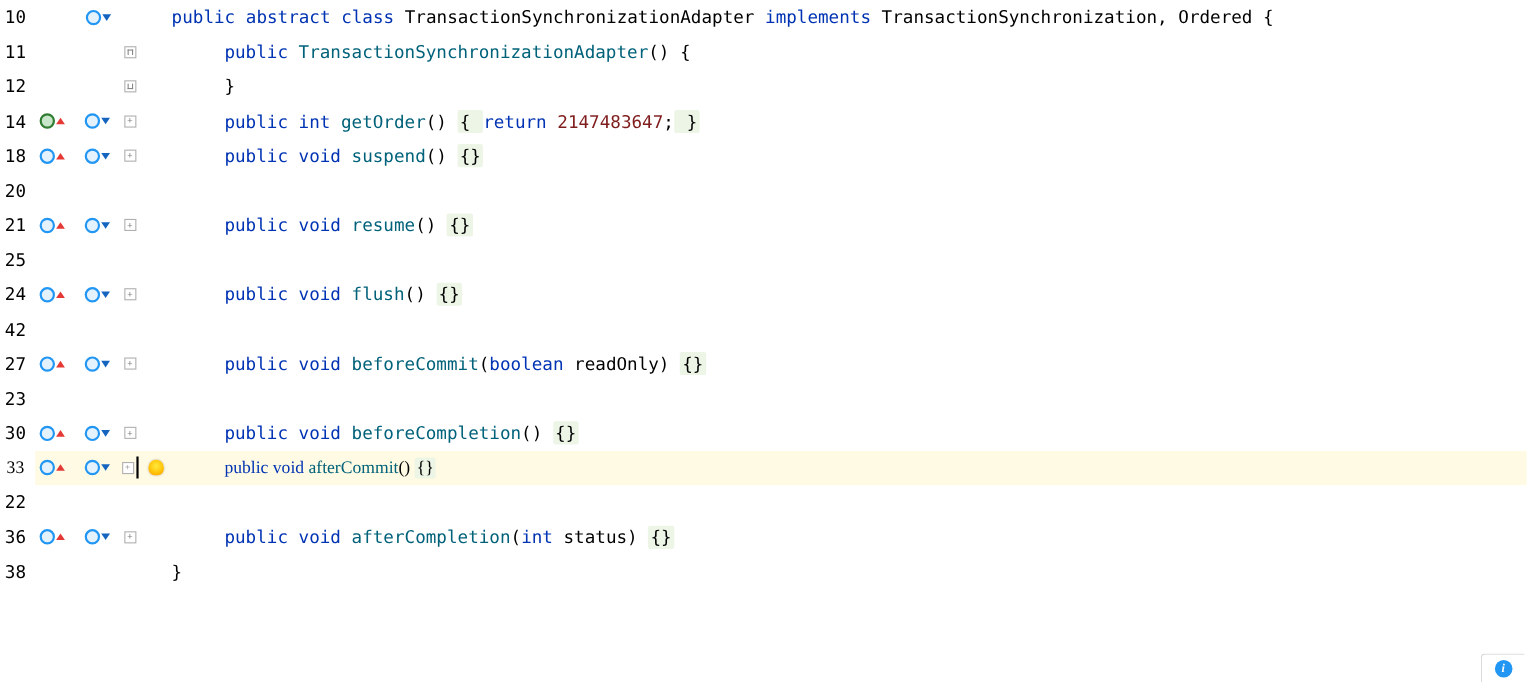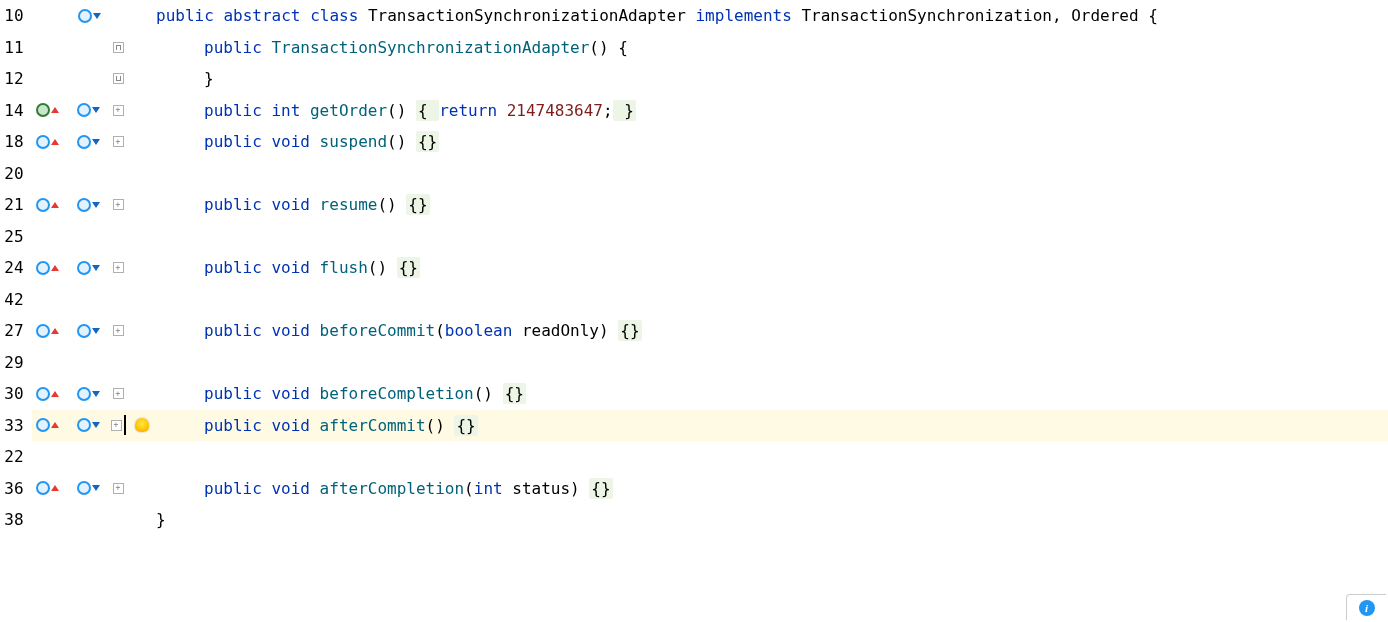--- a/index.html
+++ b/index.html
@@ -19,20 +19,21 @@
   }
   .line {
     display: flex;
     align-items: center;
     height: 31.5px;
     line-height: 31.5px;
     white-space: pre;
   }
   .line.highlight {
     background: #fffae3;
+    font-family: Liberation Serif, serif;
   }
   .gutter-num {
     width: 32px;
     text-align: center;
     color: #000000;
     padding-right: 4px;
     background: #ffffff;
   }
   .gutter-marks {
     width: 76px;
@@ -217,21 +218,21 @@
     <div class="line"><div class="gutter-num">11</div><div class="gutter-marks"><span style="width: 24px; display: inline-block;"></span><span style="width: 14px; display: inline-block;"></span></div><div class="gutter-fold"><div class="fold-line"></div><div class="fold-top-open"></div></div><div class="bulb-col"></div><div class="code"><span class="indent" style="width: 48px;">    </span><span class="kw">public</span><span> </span><span class="ident">TransactionSynchronizationAdapter</span><span>() {</span></div></div>
     <div class="line"><div class="gutter-num">12</div><div class="gutter-marks"><span style="width: 24px; display: inline-block;"></span><span style="width: 14px; display: inline-block;"></span></div><div class="gutter-fold"><div class="fold-line"></div><div class="fold-bottom-close"></div></div><div class="bulb-col"></div><div class="code"><span class="indent" style="width: 48px;">    </span><span>}</span></div></div>
     <div class="line"><div class="gutter-num">14</div><div class="gutter-marks"><span class="mark-pair"><span class="circle-marker green"></span><span class="arrow-up"></span></span><span style="width: 14px; display: inline-block;"></span><span class="mark-pair"><span class="circle-marker"></span><span class="arrow-down"></span></span></div><div class="gutter-fold"><div class="fold-line"></div><div class="fold-box">+</div></div><div class="bulb-col"></div><div class="code"><span class="indent" style="width: 48px;">    </span><span class="kw">public</span><span> </span><span class="kw">int</span><span> </span><span class="ident">getOrder</span><span>() </span><span class="brace-bg">{ </span><span class="kw">return</span><span> </span><span class="num">2147483647</span><span>;</span><span class="brace-bg"> }</span></div></div>
     <div class="line"><div class="gutter-num">18</div><div class="gutter-marks"><span class="mark-pair"><span class="circle-marker"></span><span class="arrow-up"></span></span><span style="width: 14px; display: inline-block;"></span><span class="mark-pair"><span class="circle-marker"></span><span class="arrow-down"></span></span></div><div class="gutter-fold"><div class="fold-line"></div><div class="fold-box">+</div></div><div class="bulb-col"></div><div class="code"><span class="indent" style="width: 48px;">    </span><span class="kw">public</span><span> </span><span class="kw">void</span><span> </span><span class="ident">suspend</span><span>() </span><span class="brace-bg">{}</span></div></div>
     <div class="line"><div class="gutter-num">20</div><div class="gutter-marks"><span style="width: 24px; display: inline-block;"></span><span style="width: 14px; display: inline-block;"></span></div><div class="gutter-fold"><div class="fold-line"></div></div><div class="bulb-col"></div><div class="code"></div></div>
     <div class="line"><div class="gutter-num">21</div><div class="gutter-marks"><span class="mark-pair"><span class="circle-marker"></span><span class="arrow-up"></span></span><span style="width: 14px; display: inline-block;"></span><span class="mark-pair"><span class="circle-marker"></span><span class="arrow-down"></span></span></div><div class="gutter-fold"><div class="fold-line"></div><div class="fold-box">+</div></div><div class="bulb-col"></div><div class="code"><span class="indent" style="width: 48px;">    </span><span class="kw">public</span><span> </span><span class="kw">void</span><span> </span><span class="ident">resume</span><span>() </span><span class="brace-bg">{}</span></div></div>
     <div class="line"><div class="gutter-num">25</div><div class="gutter-marks"><span style="width: 24px; display: inline-block;"></span><span style="width: 14px; display: inline-block;"></span></div><div class="gutter-fold"><div class="fold-line"></div></div><div class="bulb-col"></div><div class="code"></div></div>
     <div class="line"><div class="gutter-num">24</div><div class="gutter-marks"><span class="mark-pair"><span class="circle-marker"></span><span class="arrow-up"></span></span><span style="width: 14px; display: inline-block;"></span><span class="mark-pair"><span class="circle-marker"></span><span class="arrow-down"></span></span></div><div class="gutter-fold"><div class="fold-line"></div><div class="fold-box">+</div></div><div class="bulb-col"></div><div class="code"><span class="indent" style="width: 48px;">    </span><span class="kw">public</span><span> </span><span class="kw">void</span><span> </span><span class="ident">flush</span><span>() </span><span class="brace-bg">{}</span></div></div>
     <div class="line"><div class="gutter-num">42</div><div class="gutter-marks"><span style="width: 24px; display: inline-block;"></span><span style="width: 14px; display: inline-block;"></span></div><div class="gutter-fold"><div class="fold-line"></div></div><div class="bulb-col"></div><div class="code"></div></div>
     <div class="line"><div class="gutter-num">27</div><div class="gutter-marks"><span class="mark-pair"><span class="circle-marker"></span><span class="arrow-up"></span></span><span style="width: 14px; display: inline-block;"></span><span class="mark-pair"><span class="circle-marker"></span><span class="arrow-down"></span></span></div><div class="gutter-fold"><div class="fold-line"></div><div class="fold-box">+</div></div><div class="bulb-col"></div><div class="code"><span class="indent" style="width: 48px;">    </span><span class="kw">public</span><span> </span><span class="kw">void</span><span> </span><span class="ident">beforeCommit</span><span>(</span><span class="kw">boolean</span><span> readOnly) </span><span class="brace-bg">{}</span></div></div>
-    <div class="line"><div class="gutter-num">29</div><div class="gutter-marks"><span style="width: 24px; display: inline-block;"></span><span style="width: 14px; display: inline-block;"></span></div><div class="gutter-fold"><div class="fold-line"></div></div><div class="bulb-col"></div><div class="code"></div></div>
+    <div class="line"><div class="gutter-num">23</div><div class="gutter-marks"><span style="width: 24px; display: inline-block;"></span><span style="width: 14px; display: inline-block;"></span></div><div class="gutter-fold"><div class="fold-line"></div></div><div class="bulb-col"></div><div class="code"></div></div>
     <div class="line"><div class="gutter-num">30</div><div class="gutter-marks"><span class="mark-pair"><span class="circle-marker"></span><span class="arrow-up"></span></span><span style="width: 14px; display: inline-block;"></span><span class="mark-pair"><span class="circle-marker"></span><span class="arrow-down"></span></span></div><div class="gutter-fold"><div class="fold-line"></div><div class="fold-box">+</div></div><div class="bulb-col"></div><div class="code"><span class="indent" style="width: 48px;">    </span><span class="kw">public</span><span> </span><span class="kw">void</span><span> </span><span class="ident">beforeCompletion</span><span>() </span><span class="brace-bg">{}</span></div></div>
     <div class="line highlight"><div class="gutter-num">33</div><div class="gutter-marks"><span class="mark-pair"><span class="circle-marker"></span><span class="arrow-up"></span></span><span style="width: 14px; display: inline-block;"></span><span class="mark-pair"><span class="circle-marker"></span><span class="arrow-down"></span></span></div><div class="gutter-fold"><div class="fold-line"></div><div class="fold-box">+</div><span class="caret-bar"></span></div><div class="bulb-col"><div class="bulb"></div></div><div class="code"><span class="indent" style="width: 48px;">    </span><span class="kw">public</span><span> </span><span class="kw">void</span><span> </span><span class="ident">afterCommit</span><span>() </span><span class="brace-bg">{}</span></div></div>
     <div class="line"><div class="gutter-num">22</div><div class="gutter-marks"><span style="width: 24px; display: inline-block;"></span><span style="width: 14px; display: inline-block;"></span></div><div class="gutter-fold"><div class="fold-line"></div></div><div class="bulb-col"></div><div class="code"></div></div>
     <div class="line"><div class="gutter-num">36</div><div class="gutter-marks"><span class="mark-pair"><span class="circle-marker"></span><span class="arrow-up"></span></span><span style="width: 14px; display: inline-block;"></span><span class="mark-pair"><span class="circle-marker"></span><span class="arrow-down"></span></span></div><div class="gutter-fold"><div class="fold-line"></div><div class="fold-box">+</div></div><div class="bulb-col"></div><div class="code"><span class="indent" style="width: 48px;">    </span><span class="kw">public</span><span> </span><span class="kw">void</span><span> </span><span class="ident">afterCompletion</span><span>(</span><span class="kw">int</span><span> status) </span><span class="brace-bg">{}</span></div></div>
     <div class="line"><div class="gutter-num">38</div><div class="gutter-marks"><span style="width: 24px; display: inline-block;"></span><span style="width: 14px; display: inline-block;"></span></div><div class="gutter-fold"><div class="fold-line"></div></div><div class="bulb-col"></div><div class="code"><span>}</span></div></div>
   </div>
 
 <div class="info-badge">
   <div class="info-i">i</div>
 </div>

